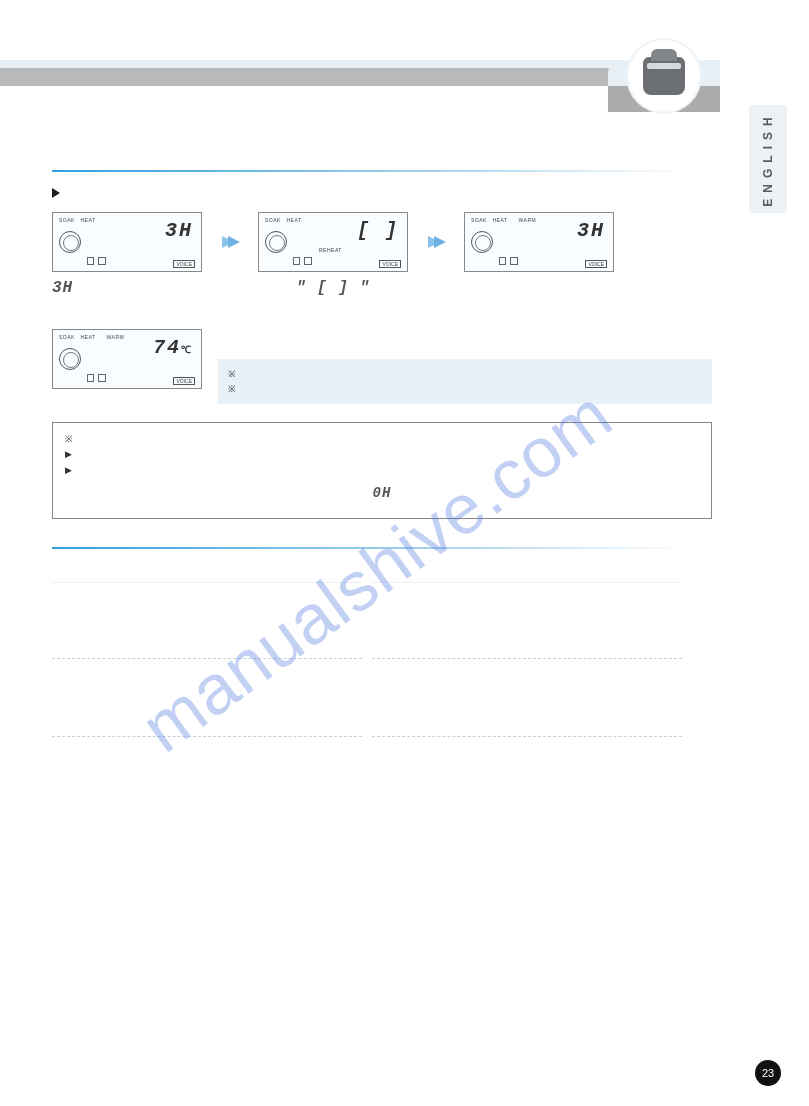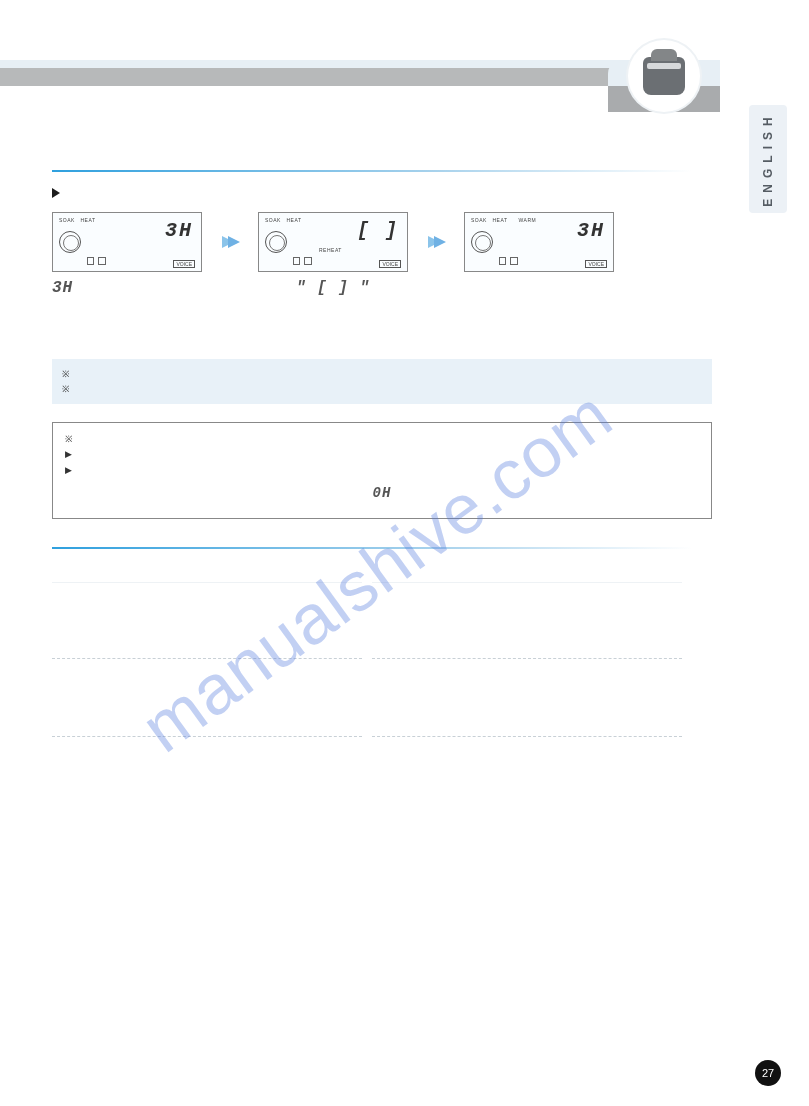--- a/index.html
+++ b/index.html
@@ -396,20 +396,34 @@
 
     <div style="display:flex;gap:18px;">
       <div style="width:150px;"><span class="seg-caption">3H</span></div>
       <div style="width:20px;"></div>
       <div style="width:150px;text-align:center;"><span class="seg-caption quote-seg">" [ ] "</span></div>
       <div style="width:20px;"></div>
       <div style="width:150px;"></div>
     </div>
 
     <div class="single-lcd-block">
+      <div class="lcd">
+        <span class="tiny-line">SOAK</span>
+        &nbsp;&nbsp;
+        <span class="tiny-line">HEAT</span>
+        &nbsp;&nbsp;&nbsp;&nbsp;&nbsp;&nbsp;
+        <span class="tiny-line">WARM</span>
+        <div class="icon-circ"></div>
+        <div class="mid-labels">
+            <span>&nbsp;</span>
+            <span>&nbsp;</span>
+          </div>
+        <span class="seg"><span>74</span><span style="font-size:10px;font-style:normal;">℃</span></span>
+        <span class="voice">VOICE</span>
+      </div>
 
       <div class="note-box-blue">
         <div class="row">
           <span class="asterisk">※</span>
           <span>&nbsp;</span>
         </div>
         <div class="row">
           <span class="asterisk">※</span>
           <span>&nbsp;</span>
         </div>
@@ -453,16 +467,16 @@
           <div style="min-height:60px;">&nbsp;</div>
           <div class="dash-sep"></div>
           <div style="min-height:50px;">&nbsp;</div>
         </div>
       </div>
     </div>
 
   </div>
 
   <div class="page-badge">
-    <span>27</span>
+    <span>23</span>
   </div>
 
 </div>
 
 </body></html>

